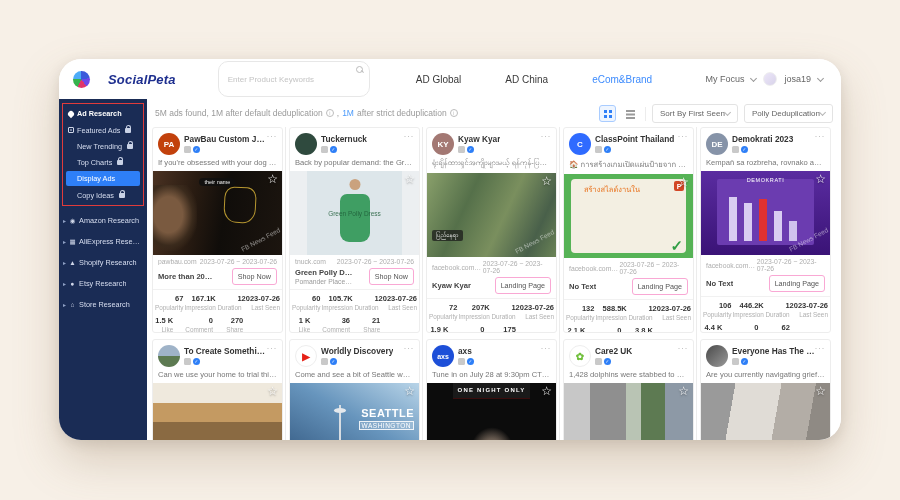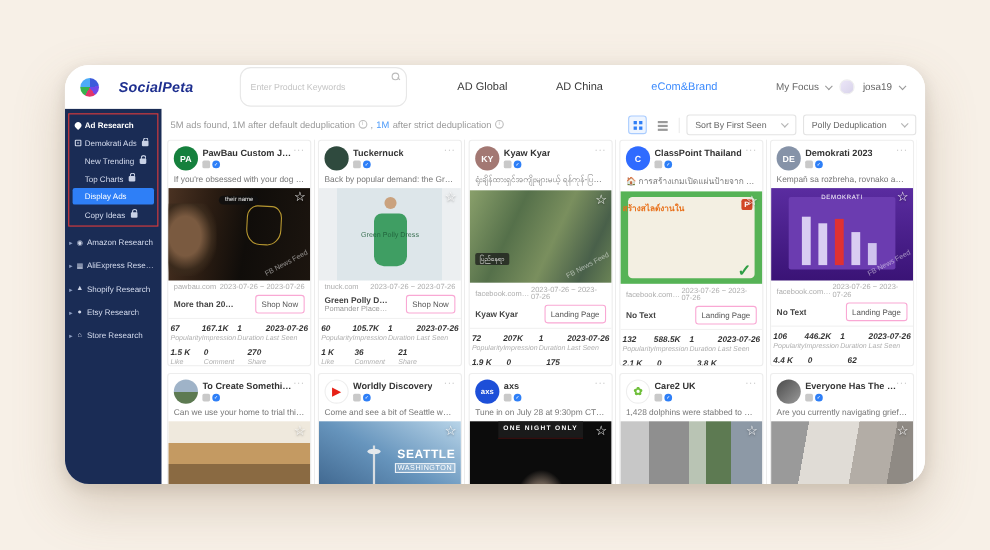--- a/index.html
+++ b/index.html
@@ -61,37 +61,37 @@
 
   .toolbar { position:absolute; right:8px; top:5px; display:flex; align-items:center; gap:6px; }
   .view-grid { width:17px; height:17px; border:1px solid #a9ccff; background:#eef5ff; border-radius:3px; position:relative; cursor:pointer; }
   .view-grid::before { content:""; position:absolute; left:4px; top:4px; width:3px; height:3px; background:#2e7ff7;
                        box-shadow:5px 0 #2e7ff7, 0 5px #2e7ff7, 5px 5px #2e7ff7; }
   .view-list { width:17px; height:17px; border-radius:3px; position:relative; cursor:pointer; }
   .view-list::before { content:""; position:absolute; left:4px; top:5px; width:9px; height:1.5px; background:#9a9a9a;
                        box-shadow:0 3.5px #9a9a9a, 0 7px #9a9a9a; }
   .tool-sep { width:1px; height:14px; background:#ececec; }
   .select-box { height:19px; border:1px solid #e3e3e3; border-radius:3px; display:flex; align-items:center;
-                padding:0 7px; gap:14px; font-size:8px; color:#666; background:#fff; cursor:pointer; white-space:nowrap; }
+                padding:0 7px; font-size:8px; color:#666; background:#fff; cursor:pointer; white-space:nowrap; }
   .select-box .chev { border-color:#b5b5b5; }
 
   
   .cards-area { position:relative;
       background:repeating-linear-gradient(90deg, transparent 0 133px, #ececec 133px 134px, transparent 134px 137px); }
   .cards-row { display:flex; gap:6px; }
   .row2 { margin-top:6px; }
   .card { width:131px; flex:0 0 auto; background:#fff; border:1px solid #ededed; border-radius:3px;
           position:relative; overflow:hidden; }
   .cards-row .card { height:206px; }
   .cards-row.row2 .card { height:170px; }
 
   .card-head { display:flex; gap:4px; padding:5px 5px 0 5px; position:relative; }
   .avatar { width:22px; height:22px; border-radius:50%; flex:0 0 auto; color:#fff; font-weight:bold; font-size:8px;
             display:flex; align-items:center; justify-content:center; overflow:hidden; }
-  .av-green { background:#15803d; } .av-darkgreen { background:#2f4a3e; }
+  .av-green { background:#c2410c; } .av-darkgreen { background:#2f4a3e; }
   .av-mauve { background:#a37873; } .av-blue { background:#2f6bff; }
   .av-slate { background:#8693a8; }
   .av-photo-green { background:linear-gradient(180deg,#9fb3c8 0 50%, #5d7a52 50%); }
   .av-youtube { background:#fff; border:1px solid #eee; color:#e62117; font-size:10px; }
   .av-axs { background:#1d4fd8; font-size:7px; }
   .av-butterfly { background:#fff; border:1px solid #eee; color:#6fbf3a; font-size:10px; }
   .av-photo-gray { background:linear-gradient(135deg,#4a4a4a,#9a9a9a); }
   .head-main { min-width:0; padding-top:1px; }
   .adv-name { font-size:8.3px; font-weight:bold; color:#333; white-space:nowrap; overflow:hidden; text-overflow:ellipsis; max-width:84px; }
   .badges { display:flex; gap:2px; margin-top:2px; align-items:center; }
@@ -105,21 +105,21 @@
 
   .ad-image { height:84px; position:relative; overflow:hidden; cursor:pointer; }
   .fav-star { position:absolute; top:2px; right:4px; color:#fff; font-size:12px; line-height:1;
               text-shadow:0 1px 2px rgba(0,0,0,.55); z-index:5; cursor:pointer; }
   .fav-star::before { content:"☆"; }
   .ov { position:absolute; z-index:3; }
   .ov-watermark { right:0px; bottom:12px; transform:rotate(-28deg); color:rgba(255,255,255,.5); font-size:6.5px; white-space:nowrap; }
   .ov-pill-top { top:7px; left:36%; background:rgba(15,15,15,.85); color:#eee; font-size:5.5px; padding:1px 5px; border-radius:5px; white-space:nowrap; }
   .ov-pill-bl { bottom:16px; left:5px; background:rgba(25,25,25,.72); color:#fff; font-size:6px; padding:1px 4px; border-radius:2px; white-space:nowrap; }
   .ov-center-green { top:46%; left:0; right:0; text-align:center; color:#1e5c38; font-size:6.5px; opacity:.85; }
-  .ov-thai-orange { top:9px; left:2px; color:#e8701a; font-size:7.5px; font-weight:bold; }
+  .ov-thai-orange { top:9px; left:20px; color:#e8701a; font-size:7.5px; font-weight:normal; }
   .ov-ppt { top:7px; right:9px; width:10px; height:10px; background:#d24726; color:#fff; font-size:7px; font-weight:bold;
             border-radius:2px; display:flex; align-items:center; justify-content:center; }
   .ov-check { bottom:3px; right:10px; color:#2f9e44; font-size:15px; font-weight:bold; }
   .ov-demok { top:6px; left:0; right:0; text-align:center; color:#fff; font-size:5.5px; letter-spacing:.6px; }
   .ov-seattle { top:24px; right:5px; color:#fff; font-size:11px; font-weight:bold; letter-spacing:.5px; }
   .ov-washington { top:38px; right:5px; color:#fff; font-size:6.5px; border:1px solid rgba(255,255,255,.85);
                    padding:0 2px; background:rgba(255,255,255,.18); letter-spacing:.5px; }
   .ov-ono { top:4px; left:0; right:0; text-align:center; color:#fff; font-size:6px; font-weight:bold; letter-spacing:1.2px; }
 
   .img-c1 { background:linear-gradient(100deg,#4a3222 0%,#2a1c12 30%,#100d0a 55%,#1c150f 100%); }
@@ -155,21 +155,21 @@
   .img-c10::after { content:""; position:absolute; right:6px; bottom:-6px; width:17px; height:17px; border-radius:50%; background:#2f6bdb; }
 
   .meta-row { display:flex; justify-content:space-between; align-items:center; padding:3px 5px 2px 5px; font-size:6.8px; color:#adadad; }
   .meta-row .domain { max-width:52px; white-space:nowrap; overflow:hidden; text-overflow:ellipsis; }
   .product-row { display:flex; justify-content:space-between; align-items:center; padding:1px 5px 4px 5px; border-bottom:1px solid #f1f1f1; min-height:21px; }
   .product-info { min-width:0; }
   .product-title { font-size:7.6px; font-weight:bold; color:#444; white-space:nowrap; overflow:hidden; text-overflow:ellipsis; max-width:76px; }
   .product-sub { font-size:6.8px; color:#9a9a9a; white-space:nowrap; overflow:hidden; text-overflow:ellipsis; max-width:76px; margin-top:1px; }
   .cta-btn { flex:0 0 auto; border:1px solid #f9a8d4; border-radius:3px; background:#fff; color:#555;
              font-size:7.2px; padding:3px 5px; font-family:inherit; cursor:pointer; white-space:nowrap;margin-left:16px; }
-  .stats-grid { display:grid; grid-template-columns:1fr 1.25fr 1fr 1.35fr; text-align:left; padding:4px 2px 0 2px;font-style:italic; }
+  .stats-grid { display:grid; grid-template-columns:1fr 1.25fr 1fr 1.35fr; text-align:right; padding:4px 2px 0 2px; }
   .stats-grid.bottom { grid-template-columns:1fr 1.25fr 1fr 1.35fr; padding-top:5px;gap:12px; }
   .stat-val { font-size:7.5px; font-weight:bold; color:#333; white-space:nowrap; }
   .stat-lab { font-size:6.4px; color:#b0b0b0; margin-top:1px; white-space:nowrap; }
 </style>
 </head>
 <body>
 
 <div class="app">
 
   <div class="topbar">
@@ -198,21 +198,21 @@
   <div class="body-row">
 
     <div class="sidebar">
       <div class="side-block1">
         <div class="side-item header">
           <span class="pin-ic"></span>
           <span class="lbl">Ad Research</span>
         </div>
         <div class="side-item">
           <span class="sq-ic"></span>
-          <span class="lbl">Demokrati Ads</span>
+          <span class="lbl">Featured Ads</span>
           <span class="lock"></span>
         </div>
         <div class="side-item sub">
           <span class="lbl">New Trending</span>
           <span class="lock"></span>
         </div>
         <div class="side-item sub">
           <span class="lbl">Top Charts</span>
           <span class="lock"></span>
         </div>

